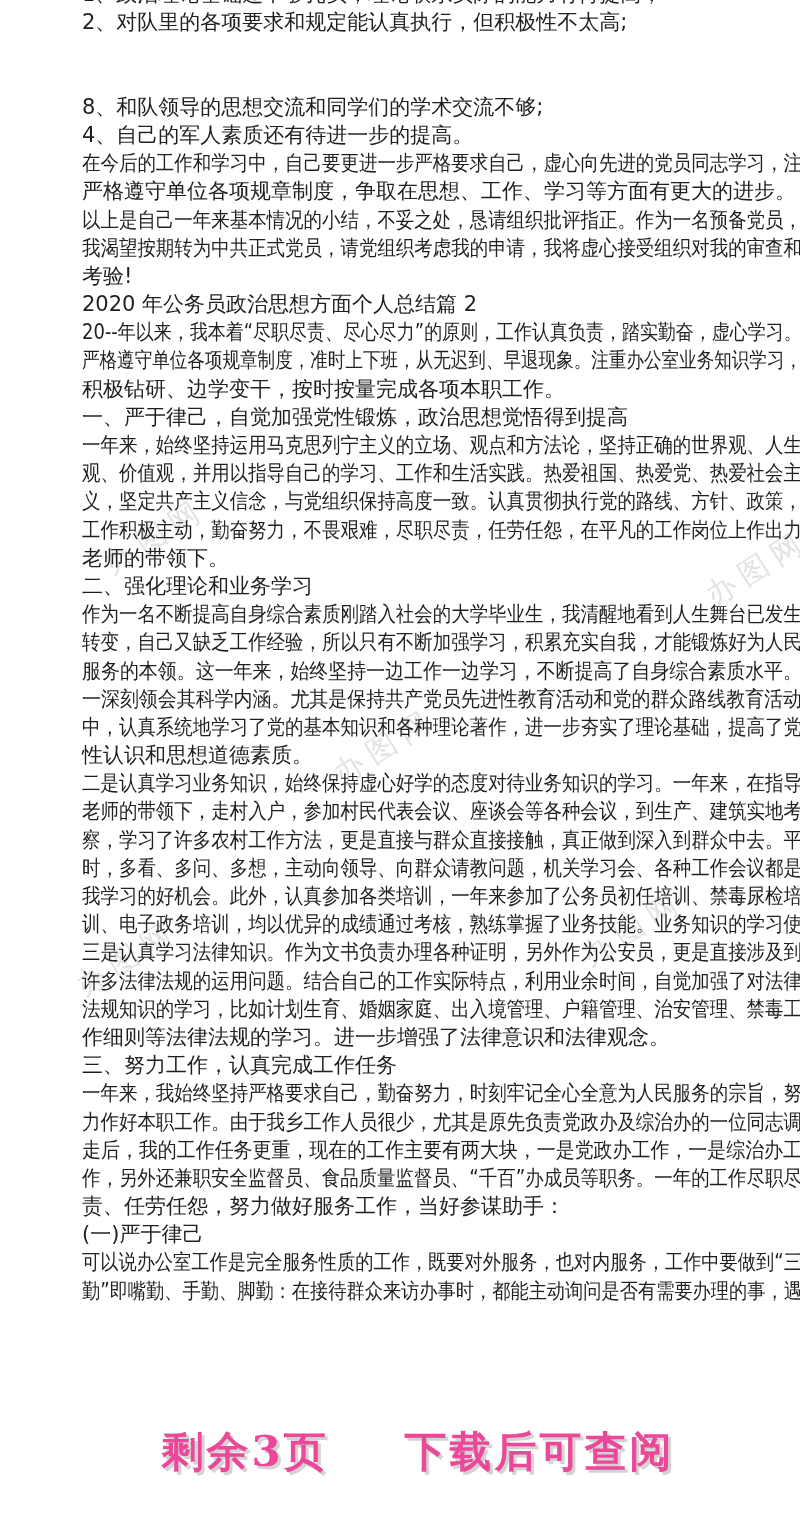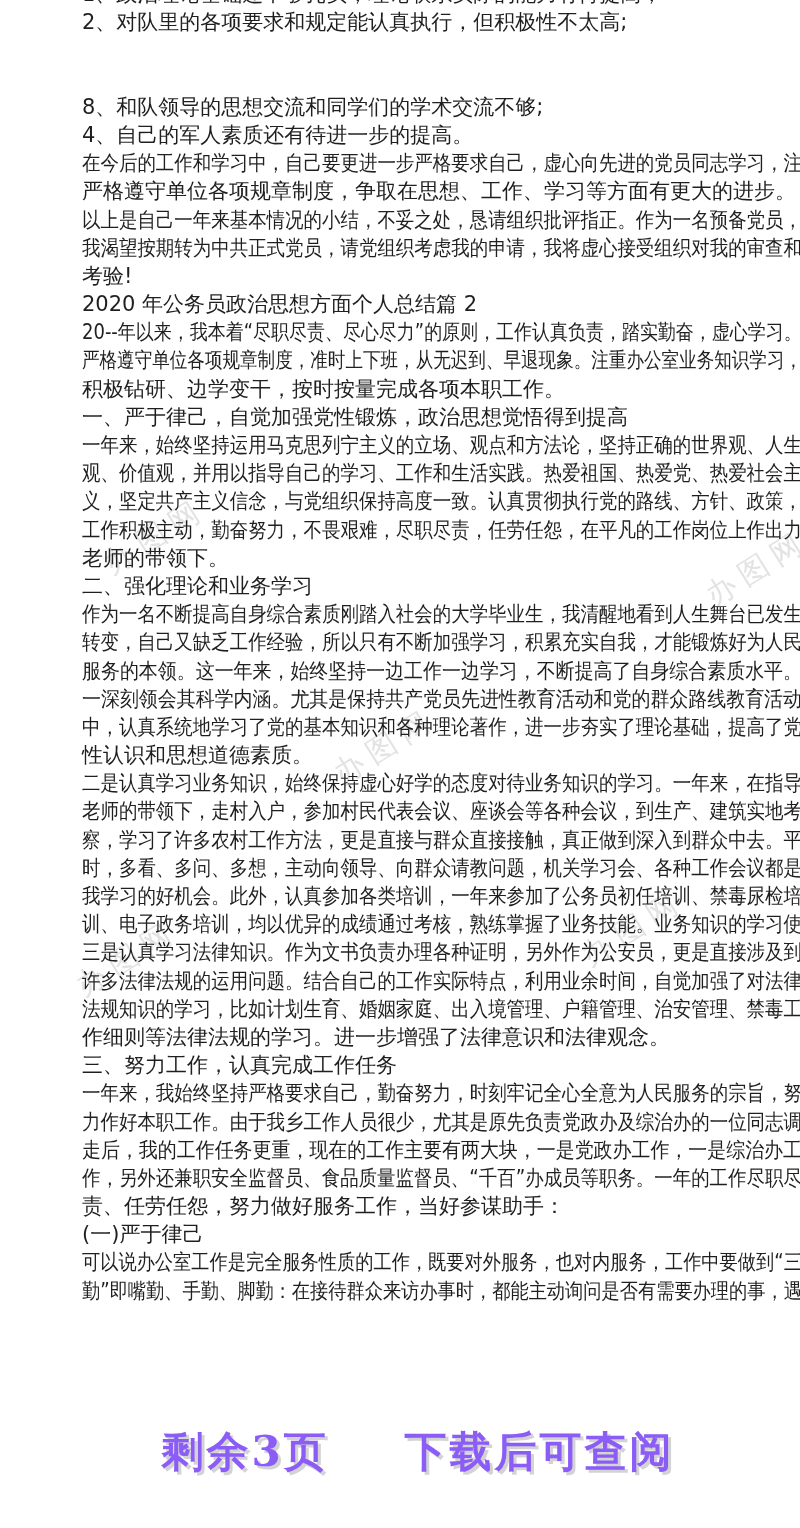--- a/index.html
+++ b/index.html
@@ -110,18 +110,18 @@
       <div class="line" style="transform: scaleX(0.86747); transform-origin: left center;">可以说办公室工作是完全服务性质的工作，既要对外服务，也对内服务，工作中要做到“三</div>
       <div class="line" style="transform: scaleX(0.86747); transform-origin: left center;">勤”即嘴勤、手勤、脚勤：在接待群众来访办事时，都能主动询问是否有需要办理的事，遇</div>
     </div>
 
   <div class="wm" style="left:62px;  top:516px;">办图网</div>
   <div class="wm" style="left:664px; top:548px;">办图网</div>
   <div class="wm" style="left:292px; top:726px;">办图网</div>
   <div class="wm" style="left:540px; top:908px;">办图网</div>
   <div class="wm" style="left:34px;  top:938px;">办图网</div>
 
-  <div class="footer" style="color: #8b5cf6;">
+  <div class="footer" style="color: #ec4899;">
     <span class="seg">剩余3页</span>
     <span class="seg">下载后可查阅</span>
   </div>
 
 </div>
 
 </body></html>

